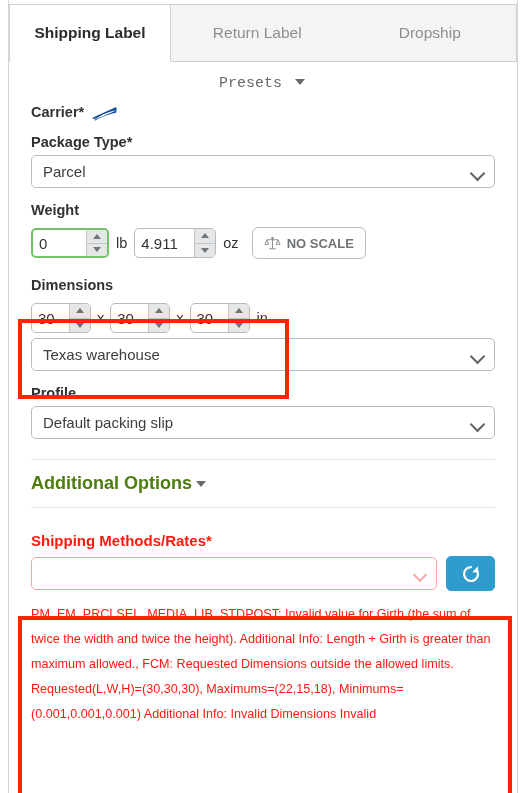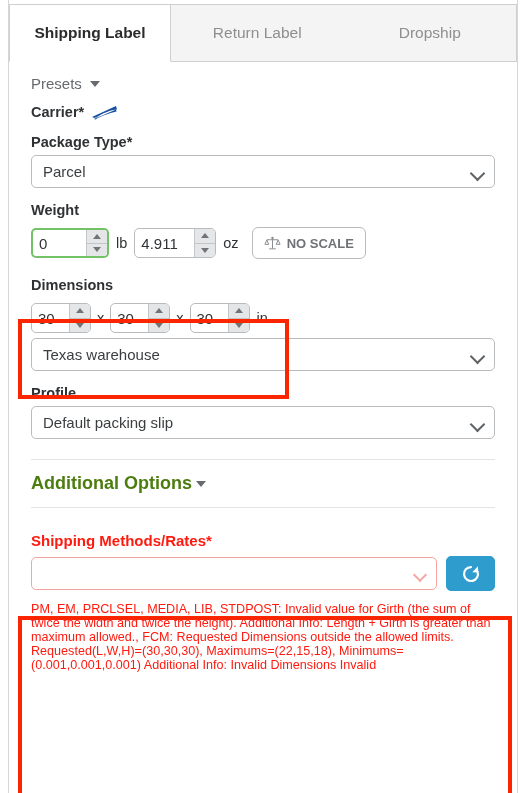--- a/index.html
+++ b/index.html
@@ -76,23 +76,24 @@
   .form {
     position: absolute;
     left: 9px;
     top: 62px;
     width: 508px;
     box-sizing: border-box;
     padding: 0 22px;
   }
   .presets-row {
     display: flex;
-    justify-content: flex-start;
+    justify-content: center;
     padding-top: 13px;
     padding-right: 2px;
+    font-family: Liberation Mono, monospace;
   }
   .presets {
     font-size: 15px;
     color: #666a6e;
     cursor: pointer;
     user-select: none;
   }
   .caret-down {
     display: inline-block;
     width: 0; height: 0;
@@ -102,21 +103,21 @@
     border-right: 5px solid transparent;
     border-top: 6px solid #666a6e;
   }
 
   .field-label {
     font-size: 14.5px;
     font-weight: bold;
     color: #2f3234;
     margin: 14px 0 5px 0;
     display: flex;
-    align-items: flex-start;
+    align-items: center;
   }
   .field-label.first { margin-top: 12px; }
 
   
   .usps-logo {
     display: inline-block;
     width: 27px;
     height: 15px;
     margin-left: 7px;
     position: relative;
@@ -291,21 +292,21 @@
     background: #2e9ccd;
     border: 1px solid #2e9ccd;
     border-radius: 5px;
     display: flex;
     align-items: center;
     justify-content: center;
     cursor: pointer;
   }
   .error-text {
     font-size: 12.6px;
-    line-height: 14px;
+    line-height: 25px;
     color: #ff1a0f;
     margin-top: 11px;
   }
 
   
   .annot {
     position: absolute;
     border: 4px solid #fb2600;
     box-sizing: border-box;
     pointer-events: none;

